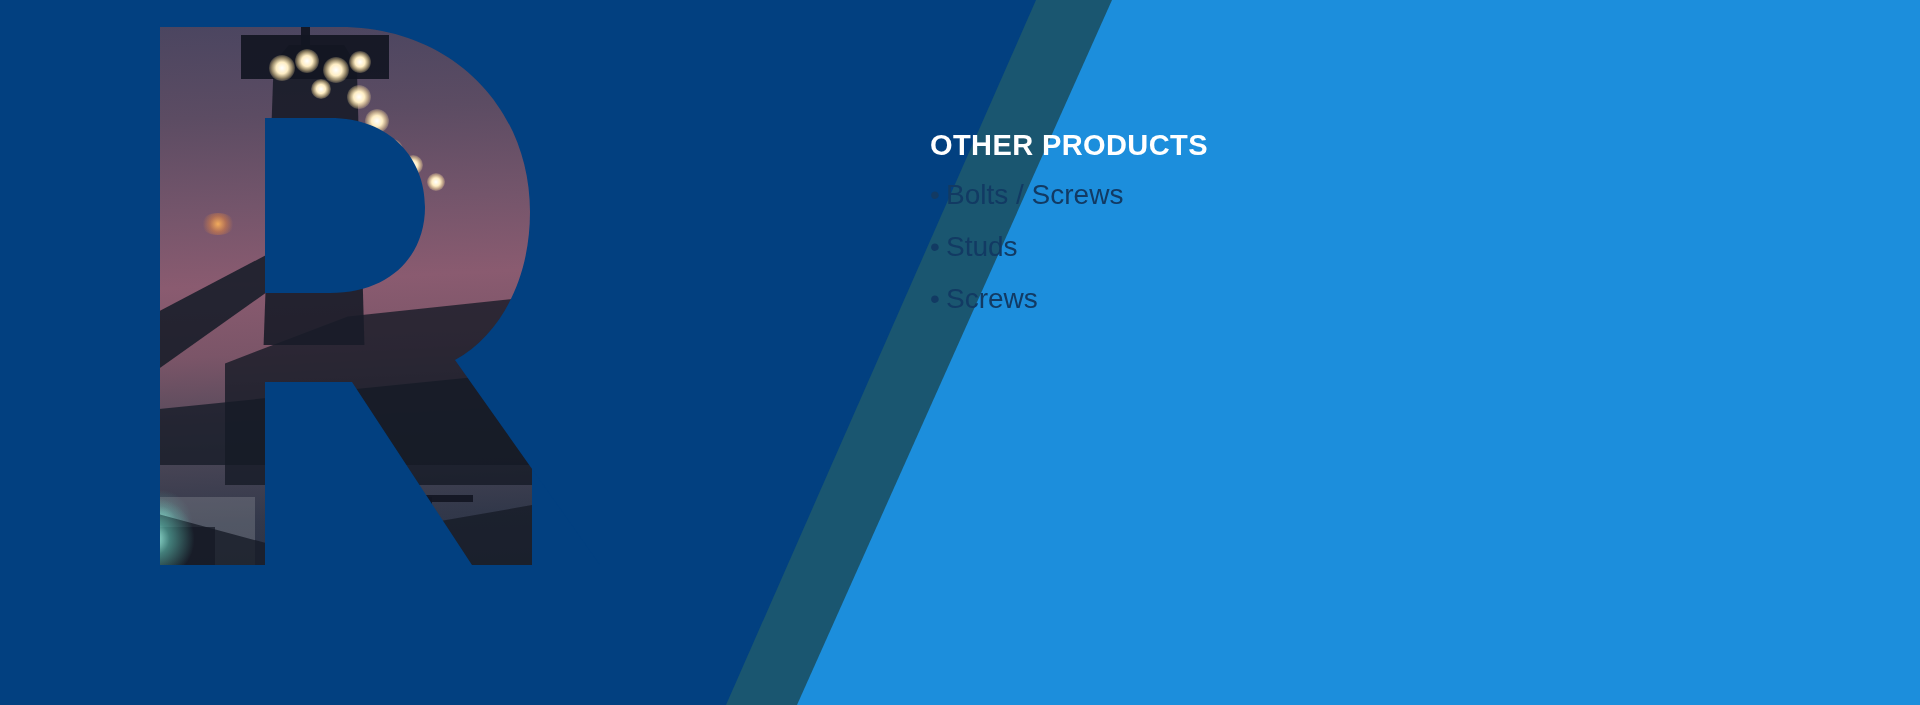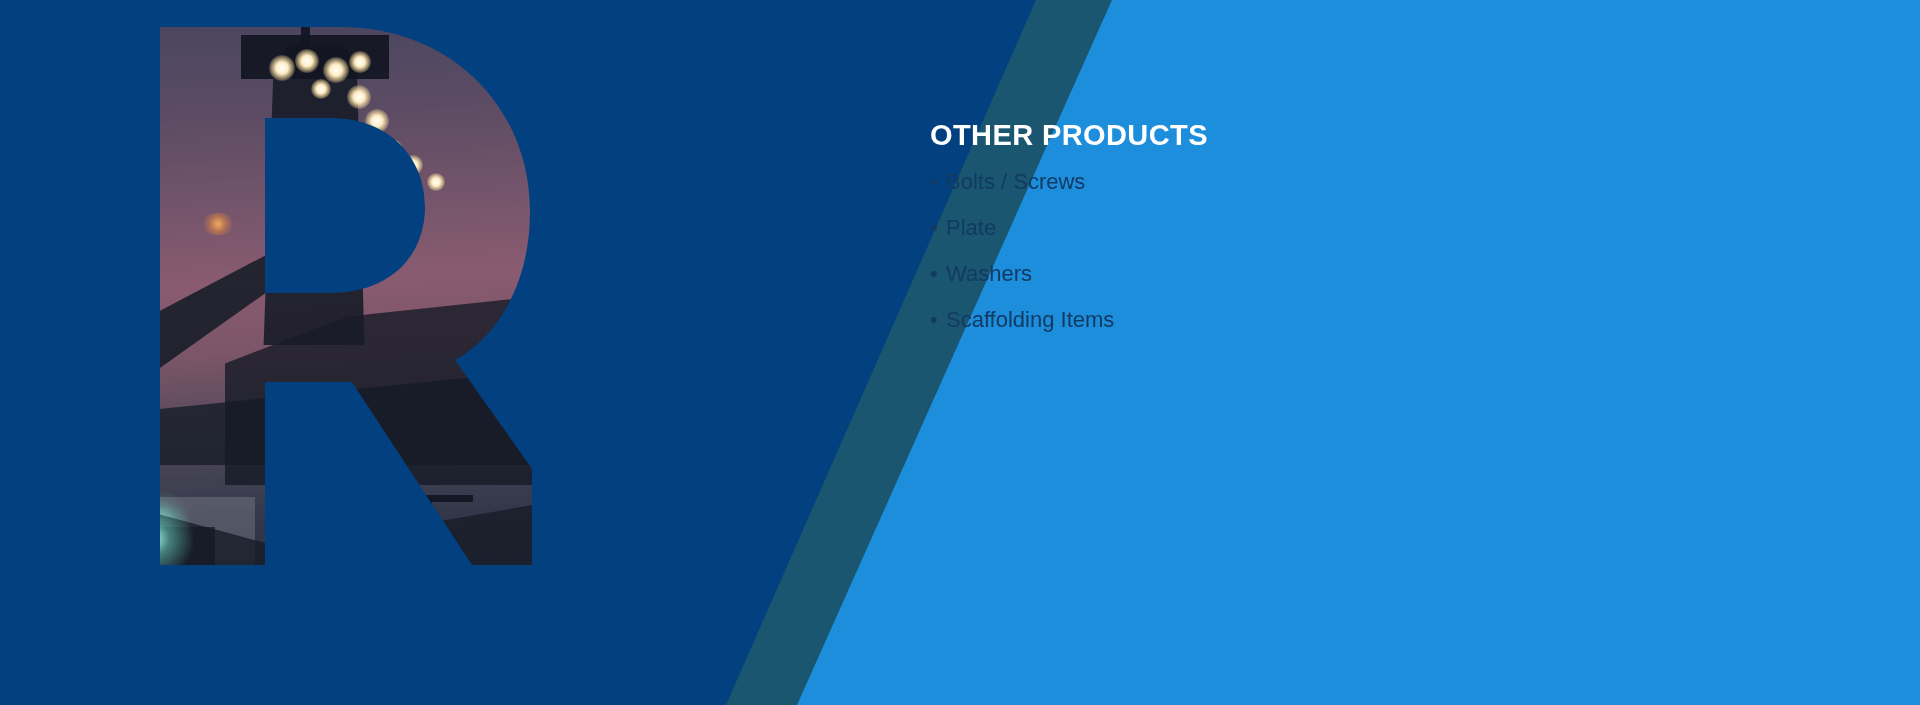--- a/index.html
+++ b/index.html
@@ -103,39 +103,39 @@
     position: absolute;
     inset: 0;
     background: #1C8EDC;
     clip-path: polygon(1112px 0px, 1920px 0px, 1920px 705px, 797px 705px);
   }
 
   
   .content {
     position: absolute;
     left: 930px;
-    top: 118px;
+    top: 128px;
     width: 840px;
   }
   .title {
     margin: 0 0 18px 0;
     font-size: 29px;
     font-weight: bold;
     letter-spacing: .4px;
     color: #ffffff;
     line-height: 1.2;
   }
   .product-list {
     list-style: none;
     margin: 0;
     padding: 0;
   }
   .product-item {
     display: block;
-    font-size: 22px;
+    font-size: 28px;
     color: #123A63;
     line-height: 1;
     padding: 0;
     margin: 0 0 24px 0;
     white-space: nowrap;
   }
   .bullet {
     display: inline-block;
     width: 16px;
     color: #123A63;
@@ -202,19 +202,18 @@
     " fill-rule="evenodd"></path>
   </svg>
 
   <div class="teal-wedge"></div>
   <div class="blue-wedge"></div>
 
   <div class="content">
     <h2 class="title">OTHER PRODUCTS</h2>
     <ul class="product-list">
       <li class="product-item"><span class="bullet">•</span><span>Bolts / Screws</span></li>
-      <li class="product-item"><span class="bullet">•</span><span>Plate</span></li>
-      <li class="product-item"><span class="bullet">•</span><span>Washers</span></li>
-      <li class="product-item"><span class="bullet">•</span><span>Scaffolding Items</span></li>
+      <li class="product-item"><span class="bullet">•</span><span>Studs</span></li>
+      <li class="product-item"><span class="bullet">•</span><span>Screws</span></li>
     </ul>
   </div>
 
 </div>
 
 </body></html>

